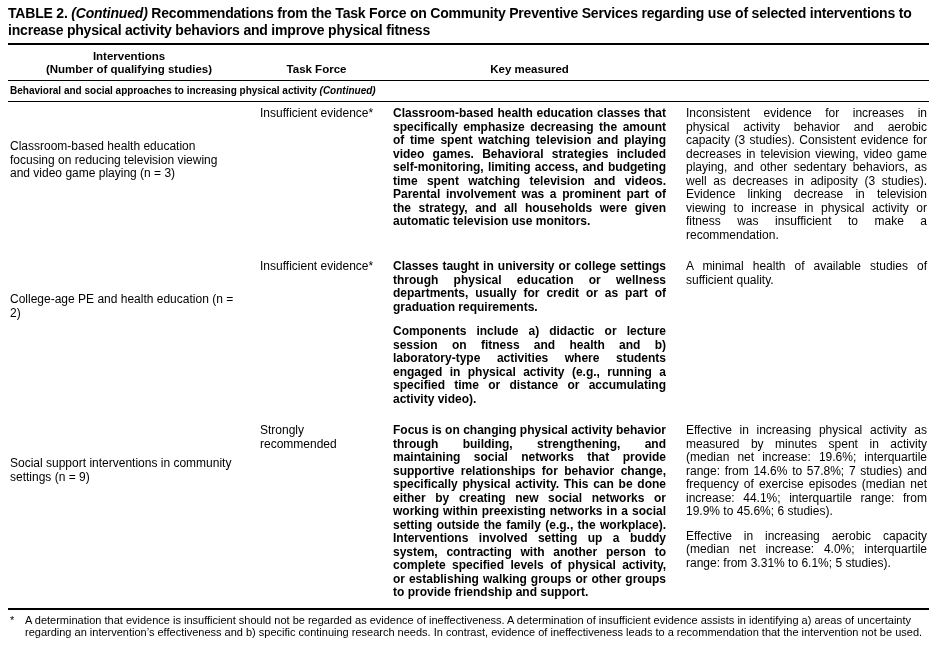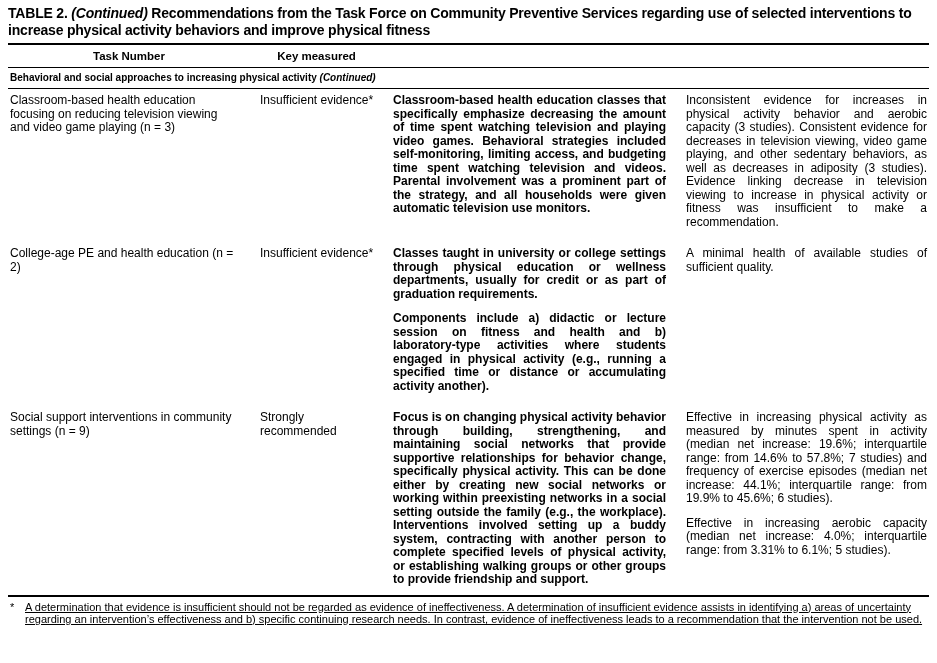--- a/index.html
+++ b/index.html
@@ -14,44 +14,48 @@
   .rule.thick { height:2px; }
   .rule.thin { height:1px; }
 
   .grid { display:grid; grid-template-columns:242px 133px 293px 1fr; }
 
   .header-row { align-items:end; padding:5px 0 4px 0; font-weight:bold; font-size:11.5px; line-height:13px; text-align:center; }
 
   .section-row { font-weight:bold; font-size:10px; line-height:14px; padding:3px 0 3px 2px; }
 
   .body-row { padding-top:5px; margin-bottom:13px; font-size:12px; line-height:13.5px; }
-  .cell.c1 { padding-left:2px; padding-right:10px; }
+  .cell.c1 { padding-left:2px; padding-right:10px;margin-top:33px; }
   .cell.c2 { padding-left:10px; padding-right:6px; }
   .cell.c3 { padding-left:10px; padding-right:10px; text-align:justify;font-weight:bold; }
   .cell.c4 { padding-left:10px; padding-right:2px; text-align:justify; }
   .cell p + p { margin-top:11px; }
 
   .footnote { font-size:11px; line-height:12.5px; padding:4px 0 0 2px; }
-  .fn-body { padding-left:15px; text-indent:-15px;text-decoration:underline; }
+  .fn-body { padding-left:15px; text-indent:-15px; }
   .fn-star { display:inline-block; width:15px; text-indent:0; }
 </style>
 </head>
 <body>
 
 <div class="page">
 
   <div class="title">
     <span>TABLE 2. </span><span class="italic">(Continued)</span><span> Recommendations from the Task Force on Community Preventive Services regarding use of selected interventions to increase physical activity behaviors and improve physical fitness</span>
   </div>
 
   <div class="rule thick"></div>
 
   <div class="grid header-row">
     <div class="th">
-      <div>Task Number</div>
+      <div>Interventions</div>
+      <div>(Number of qualifying studies)</div>
+    </div>
+    <div class="th">
+      <div>Task Force</div>
     </div>
     <div class="th">
       <div>Key measured</div>
     </div>
   </div>
 
   <div class="rule thin"></div>
 
   <div class="section-row">
     <span>Behavioral and social approaches to increasing physical activity </span><span class="italic">(Continued)</span>
@@ -68,21 +72,21 @@
     <div class="cell c4">
       <p>Inconsistent evidence for increases in physical activity behavior and aerobic capacity (3 studies). Consistent evidence for decreases in television viewing, video game playing, and other sedentary behaviors, as well as decreases in adiposity (3 studies). Evidence linking decrease in television viewing to increase in physical activity or fitness was insufficient to make a recommendation.</p>
     </div>
   </div>
 
   <div class="grid body-row">
     <div class="cell c1">College-age PE and health education (n = 2)</div>
     <div class="cell c2">Insufficient evidence*</div>
     <div class="cell c3">
       <p>Classes taught in university or college settings through physical education or wellness departments, usually for credit or as part of graduation requirements.</p>
-      <p>Components include a) didactic or lecture session on fitness and health and b) laboratory-type activities where students engaged in physical activity (e.g., running a specified time or distance or accumulating activity another).</p>
+      <p>Components include a) didactic or lecture session on fitness and health and b) laboratory-type activities where students engaged in physical activity (e.g., running a specified time or distance or accumulating activity video).</p>
     </div>
     <div class="cell c4">
       <p>A minimal health of available studies of sufficient quality.</p>
     </div>
   </div>
 
   <div class="grid body-row" style="margin-bottom:8px;">
     <div class="cell c1">Social support interventions in community settings (n = 9)</div>
     <div class="cell c2">Strongly recommended</div>
     <div class="cell c3">

